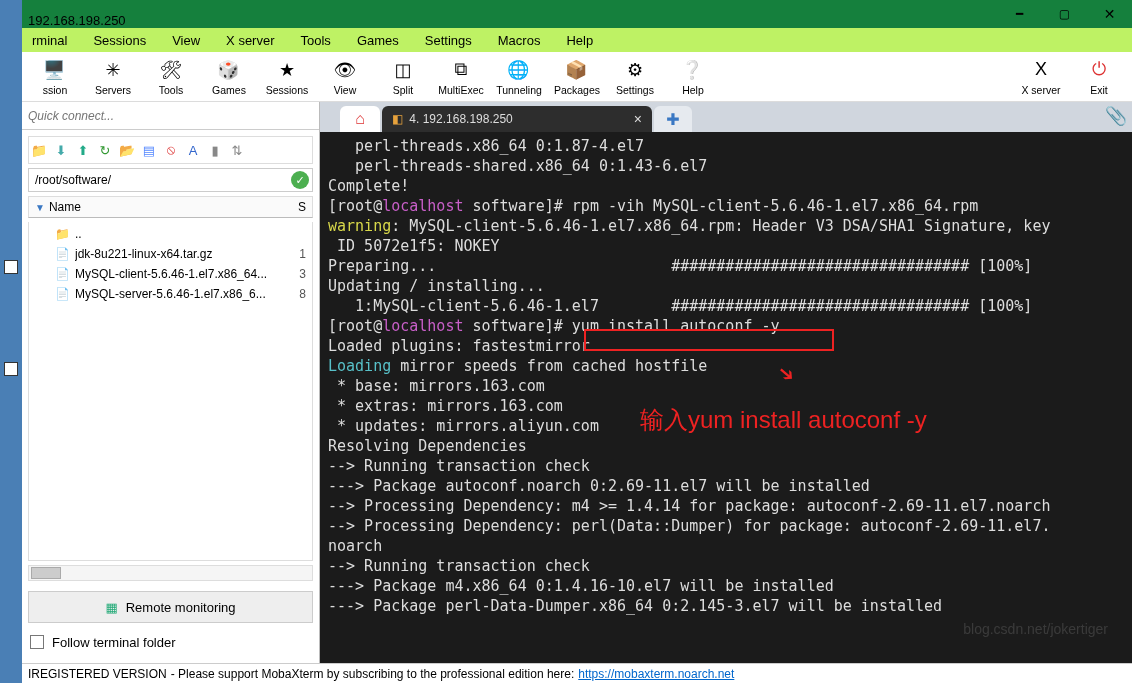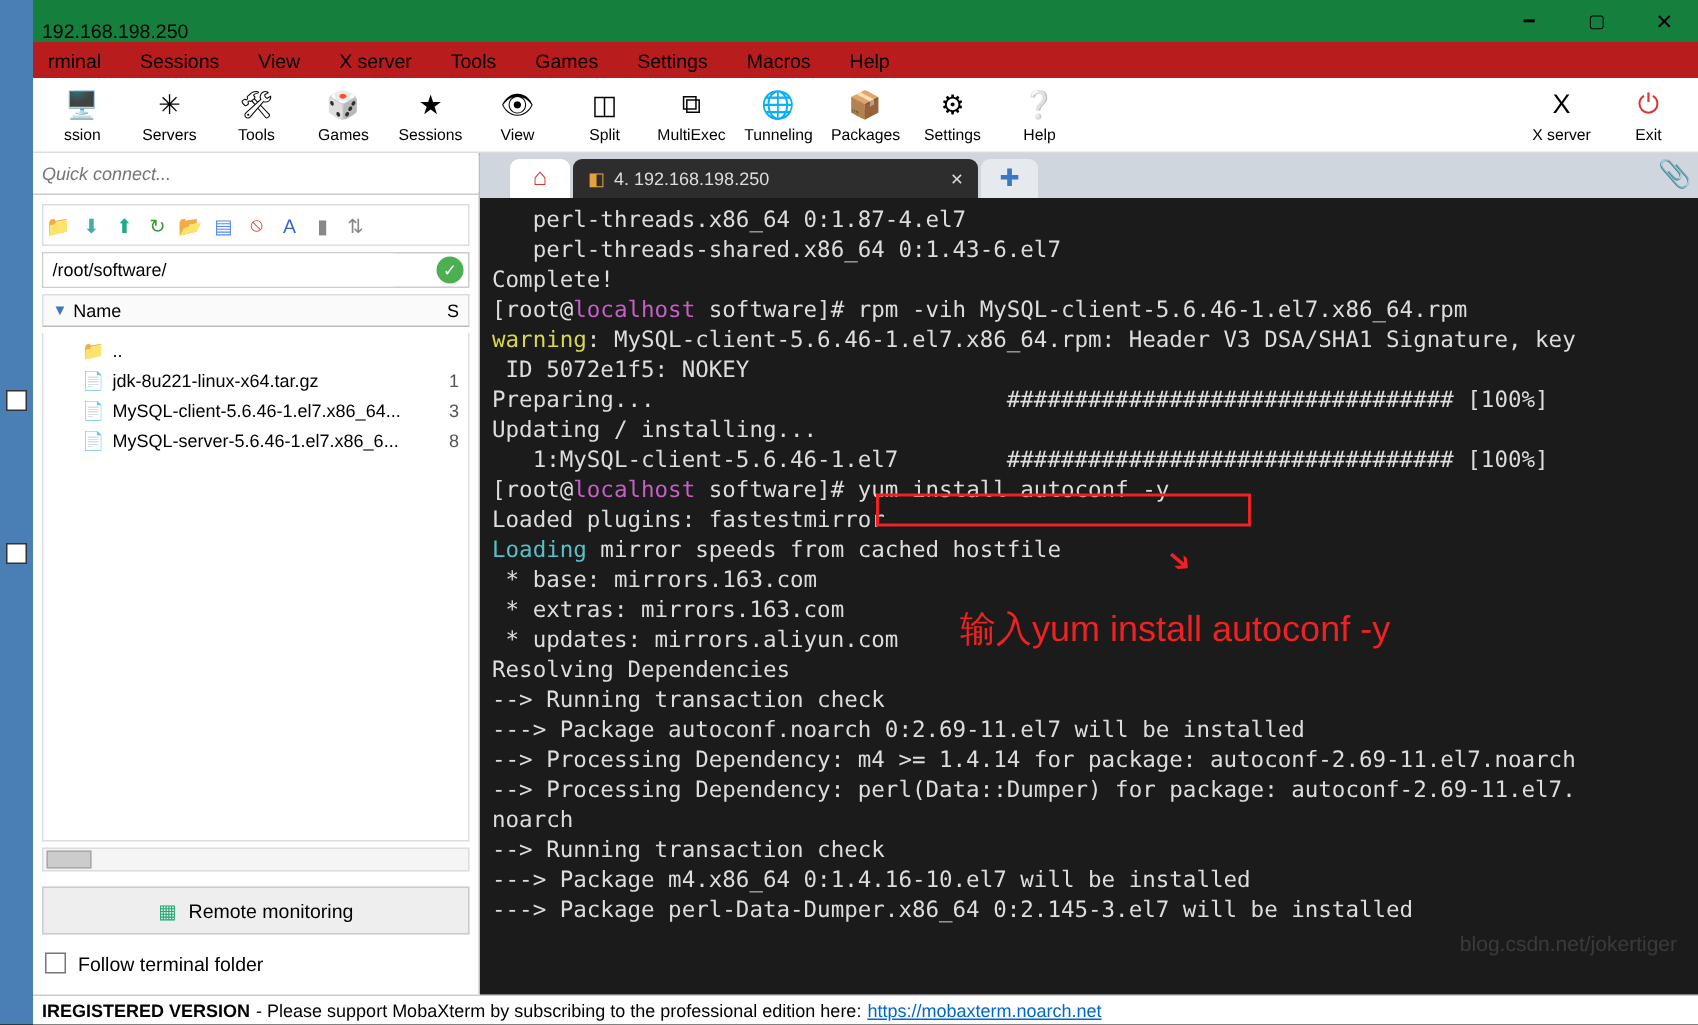--- a/index.html
+++ b/index.html
@@ -8,21 +8,21 @@
   .left-strip { position: absolute; left: 0; top: 0; width: 22px; height: 100%; background: #4a7fb5; display: flex; flex-direction: column; align-items: center; gap: 8px; padding-top: 260px; }
   .left-strip .sq { width: 14px; height: 14px; background: #fff; border: 1px solid #333; }
 
   
   .titlebar { height: 28px; display: flex; align-items: flex-end; background: #15803d; border-bottom: 0; padding-left: 4px; }
   .titlebar .title { font-size: 13px; flex: 1; padding-left: 2px; }
   .winbtn { width: 45px; height: 28px; display: flex; align-items: center; justify-content: center; font-size: 12px; cursor: pointer; }
   .winbtn.close { font-size: 14px; }
 
   
-  .menubar { height: 24px; display: flex; align-items: center; gap: 14px; padding: 0 4px; background: #b91c1c; font-size: 13px; }
+  .menubar { height: 24px; display: flex; align-items: center; gap: 14px; padding: 0 4px; background: #bef264; font-size: 13px; }
   .menubar .menu-item { padding: 2px 6px; cursor: pointer; }
 
   
   .toolbar { height: 50px; display: flex; align-items: center; background: #fff; border-bottom: 1px solid #dcdcdc; padding: 0 4px; }
   .toolbtn { display: flex; flex-direction: column; align-items: center; justify-content: center; width: 58px; height: 48px; gap: 2px; cursor: pointer; font-size: 10.5px; color: #000; }
   .toolbtn .ico { width: 24px; height: 24px; display: flex; align-items: center; justify-content: center; font-size: 18px; }
   .spacer { flex: 1; }
 
   
   .main { flex: 1; display: flex; min-height: 0; }
@@ -60,25 +60,25 @@
   .attach-ico { position:absolute; right:4px; top:3px; font-size:18px; color:#3a6fa8;}
 
   .terminal { flex: 1; background: #1b1b1b; color: #ddd; font-family: "DejaVu Sans Mono","Consolas",monospace; font-size: 15px; line-height: 20px; padding: 4px 8px; white-space: pre; overflow: hidden; position: relative; }
   .yel { color: #d8d84a; }
   .mag { color: #c85fc8; }
   .cyn { color: #58c0c8; }
   .red-box { position:absolute; border: 2px solid #e22; }
   .red-arrow { position:absolute; color:#e22; font-size:28px; pointer-events:none;}
   .red-text { position:absolute; color:#e22; font-size:24px; font-family: Liberation Sans, sans-serif; pointer-events:none;}
 
-  .watermark { position:absolute; right:14px; bottom:24px; color: rgba(200,200,200,0.18); font-size:14px; font-family: sans-serif;}
+  .watermark { position:absolute; right:24px; bottom:24px; color: rgba(200,200,200,0.18); font-size:14px; font-family: sans-serif;}
 
   
   .footer { height: 20px; background: #fff; border-top: 1px solid #ccc; display: flex; align-items: center; font-size: 12px; padding: 0 6px; gap:4px; white-space:nowrap;}
-  .footer .b { font-weight: bold; }
+  .footer .b { font-weight: normal; }
   .footer a { color: #0066cc; }
 </style>
 </head>
 <body>
 
 <div class="left-strip">
   <div class="sq"></div>
   <div class="sq" style="margin-top:80px;"></div>
 </div>
 

